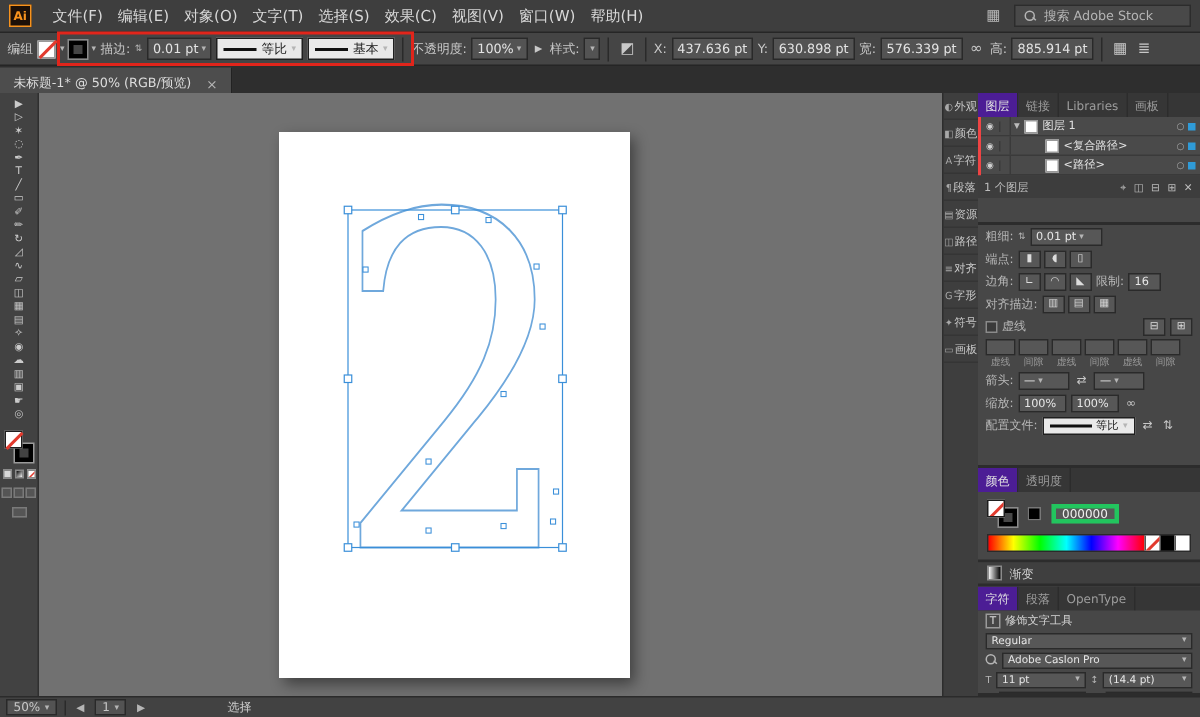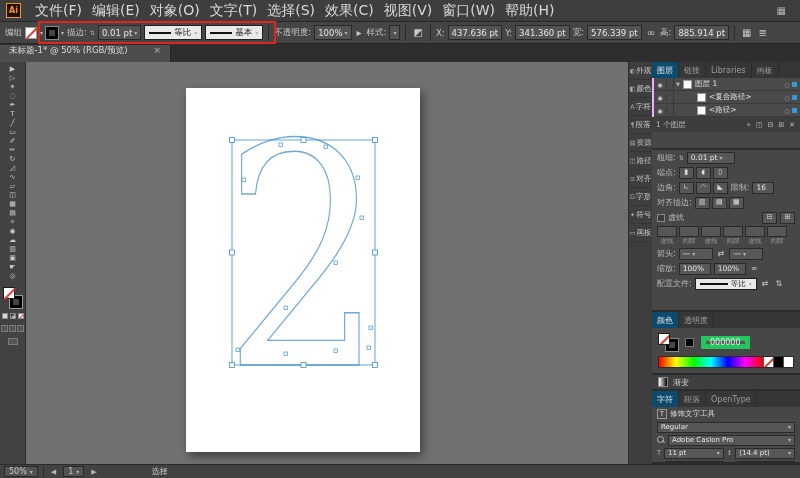--- a/index.html
+++ b/index.html
@@ -2,21 +2,21 @@
 <html><head>
 <meta charset="utf-8">
 <style>
 *{box-sizing:border-box;margin:0;padding:0}
 html,body{background:#2b2b2b}
 .app{position:relative;width:800px;height:478px;background:#717171;font-family:"DejaVu Sans","Liberation Sans",sans-serif;font-size:10px;color:#cfcfcf;overflow:hidden;user-select:none}
 
 
 .titlebar{position:absolute;left:0;top:0;width:800px;height:22px;background:#3e3e3e;border-bottom:1px solid #262626;display:flex;align-items:center;padding:0 6px;gap:1px;z-index:5}
 .ai-logo{width:15px;height:15px;background:#1c1008;color:#f7931e;border:1px solid #f7931e;font-size:8px;font-weight:bold;display:flex;align-items:center;justify-content:center;margin-right:8px;flex:none}
-.menu-item{padding:2px 5px;font-size:14px;color:#d8d8d8;white-space:nowrap}
+.menu-item{padding:2px 5px;font-size:10px;color:#d8d8d8;white-space:nowrap}
 .tb-spacer{flex:1}
 .ws-icon{font-size:10px;color:#b8b8b8;margin-right:8px}
 .stock-search{display:flex;align-items:center;gap:5px;background:#494949;border:1px solid #2c2c2c;height:15px;padding:0 6px;font-size:8.5px;color:#b5b5b5;min-width:118px}
 .mag{position:relative;width:8px;height:8px;flex:none}
 .mag::before{content:"";position:absolute;left:0;top:0;width:5px;height:5px;border:1px solid #b5b5b5;border-radius:50%}
 .mag::after{content:"";position:absolute;left:5px;top:5px;width:3px;height:1px;background:#b5b5b5;transform:rotate(45deg)}
 
 
 .controlbar{position:absolute;left:0;top:22px;width:800px;height:22px;background:#454545;border-bottom:1px solid #252525;display:flex;align-items:center;padding:0 5px;gap:3px;font-size:8.5px;white-space:nowrap;overflow:hidden;z-index:5}
 .cb-label{color:#c8c8c8;flex:none}
@@ -29,21 +29,21 @@
 .white-dd{display:inline-flex;align-items:center;gap:3px;background:#e9e9e9;border:1px solid #1f1f1f;height:15px;padding:0 4px;color:#1a1a1a;width:58px;flex:none}
 .dd-line{flex:1;height:2px;background:#111}
 .cb-sep{width:1px;height:16px;background:#2a2a2a;margin:0 2px;flex:none}
 .cb-icon{color:#c8c8c8;font-size:10px;padding:0 2px;flex:none}
 
 
 .annotation{position:absolute;left:38px;top:21px;width:238px;height:23px;border:2px solid #e1251b;z-index:60;pointer-events:none}
 
 
 .tabbar{position:absolute;left:0;top:44px;width:800px;height:18px;background:#2e2e2e;display:flex;align-items:flex-end;z-index:4}
-.doc-tab{display:flex;align-items:flex-start;gap:26px;background:#4d4d4d;color:#ddd;height:17px;padding:0 9px;font-size:8.5px;border-right:1px solid #222}
+.doc-tab{display:flex;align-items:flex-end;gap:10px;background:#4d4d4d;color:#ddd;height:17px;padding:0 9px;font-size:8.5px;border-right:1px solid #222}
 .tab-close{color:#b5b5b5;font-size:9px}
 
 
 .toolbar{position:absolute;left:0;top:62px;width:26px;bottom:14px;background:#424242;border-right:1px solid #2f2f2f;display:flex;flex-direction:column;align-items:center;padding-top:3px;overflow:hidden}
 .tool{width:22px;height:9px;display:flex;align-items:center;justify-content:center;font-size:7px;line-height:1;color:#cbcbcb}
 .tb-colors{position:relative;width:19px;height:21px;margin-top:6px;flex:none}
 .tb-fill{position:absolute;left:0;top:0;width:12px;height:12px;background:#fff;border:1px solid #1e1e1e}
 .tb-fill::after{content:"";position:absolute;left:-2px;top:4.5px;width:15px;height:1.5px;background:#e23a2e;transform:rotate(-45deg)}
 .tb-stroke{position:absolute;right:0;bottom:0;width:12px;height:12px;border:3px solid #000;outline:1px solid #9a9a9a;background:#424242}
 .tb-minis{display:flex;gap:2px;margin-top:5px}
@@ -63,25 +63,25 @@
 
 .rstrip{position:absolute;right:148px;top:62px;width:24px;bottom:14px;background:#3e3e3e;border-left:1px solid #2d2d2d;display:flex;flex-direction:column;overflow:hidden}
 .strip-item{height:18px;display:flex;align-items:center;justify-content:center;gap:1px;font-size:7.5px;color:#c8c8c8;border-bottom:1px solid #353535;flex:none}
 .strip-icon{font-size:6.5px;color:#a8a8a8}
 
 
 .rpanels{position:absolute;right:0;top:62px;width:148px;bottom:14px;background:#454545;display:flex;flex-direction:column;font-size:8.5px;overflow:hidden}
 .panel{border-bottom:2px solid #2c2c2c;flex:none;background:#474747}
 .ptabs{height:16px;background:#363636;display:flex;align-items:stretch;overflow:hidden}
 .ptab{padding:0 5px;display:flex;align-items:center;font-size:8px;color:#9d9d9d;border-right:1px solid #2c2c2c;white-space:nowrap}
-.ptabs .ptab:first-child{background:#0c4a6e;color:#e2e2e2}
+.ptabs .ptab:first-child{background:#4c1d95;color:#e2e2e2}
 
 
 .p-layers{height:88px}
-.lrows{border-left:2px solid #f0abfc}
+.lrows{border-left:2px solid #ef4444}
 .lrow{height:13px;display:flex;align-items:center;border-bottom:1px solid #3a3a3a;background:#4a4a4a}
 .leye{width:13px;text-align:center;font-size:6px;color:#d0d0d0;border-right:1px solid #3a3a3a;flex:none}
 .lblank{width:7px;height:100%;border-right:1px solid #3a3a3a;flex:none}
 .ind{flex:none}.i1{width:7px}.i2{width:14px}
 .lcaret{width:8px;font-size:5px;color:#bbb;text-align:center;flex:none}
 .lthumb{width:9px;height:9px;background:#fff;border:1px solid #999;margin:0 3px 0 1px;flex:none}
 .llabel{flex:1;font-size:7.5px;color:#e0e0e0;white-space:nowrap;overflow:hidden}
 .ltarget{width:10px;font-size:6px;color:#aaa;text-align:center;flex:none}
 .lsel{width:5px;height:5px;background:#2f9bd8;margin-right:3px;flex:none}
 .lstatus{height:15px;display:flex;align-items:center;padding:0 4px;gap:5px;background:#3d3d3d;font-size:7.5px;color:#bdbdbd}
@@ -102,21 +102,21 @@
 .white-dd.small{height:12px;width:62px;font-size:7.5px}
 
 
 .p-color{height:63px}
 .crow{display:flex;align-items:center;gap:7px;padding:5px 6px 3px}
 .cswatches{position:relative;width:20px;height:18px;flex:none}
 .cfill{position:absolute;left:0;top:0;width:12px;height:12px;background:#fff;border:1px solid #1e1e1e;overflow:hidden}
 .cfill::after{content:"";position:absolute;left:-2px;top:4.5px;width:16px;height:1.5px;background:#e23a2e;transform:rotate(-45deg)}
 .cstroke{position:absolute;right:0;bottom:0;width:12px;height:12px;border:3px solid #000;outline:1px solid #8a8a8a;background:#474747}
 .chex-sq{width:9px;height:9px;background:#000;border:1px solid #777;flex:none}
-.chex-field{background:#575757;border:5px solid #22c55e;padding:0 4px;height:13px;display:flex;align-items:center;font-size:8px;color:#efefef}
+.chex-field{background:#575757;border:3px solid #22c55e;padding:0 4px;height:13px;display:flex;align-items:center;font-size:8px;color:#efefef}
 .spectrum{display:flex;align-items:stretch;height:12px;margin:2px 6px 0;border:1px solid #2a2a2a}
 .spec-grad{flex:1;background:linear-gradient(to right,#f00 0%,#ff0 16%,#0f0 33%,#0ff 50%,#00f 66%,#f0f 83%,#f00 100%)}
 .spec-none{width:10px;background:#fff;position:relative;overflow:hidden;border-left:1px solid #555}
 .spec-none::after{content:"";position:absolute;left:-3px;top:5px;width:16px;height:1.5px;background:#e23a2e;transform:rotate(-45deg)}
 .spec-black{width:10px;background:#000;border-left:1px solid #555}
 .spec-white{width:10px;background:#fff;border-left:1px solid #555}
 
 
 .p-grad{height:16px;display:flex;align-items:center;gap:5px;padding:0 6px;background:#3f3f3f}
 .grad-sq{width:10px;height:10px;background:linear-gradient(to right,#fff,#000);border:1px solid #8a8a8a;flex:none}
@@ -150,20 +150,24 @@
         <span class="menu-item">对象(O)</span>
         <span class="menu-item">文字(T)</span>
         <span class="menu-item">选择(S)</span>
         <span class="menu-item">效果(C)</span>
         <span class="menu-item">视图(V)</span>
         <span class="menu-item">窗口(W)</span>
         <span class="menu-item">帮助(H)</span>
       </div>
     <div class="tb-spacer"></div>
     <span class="ws-icon">▦</span>
+    <div class="stock-search">
+      <span class="mag"></span>
+      <span>搜索 Adobe Stock</span>
+    </div>
   </div>
 
   <div class="controlbar">
     <span class="cb-label">编组</span>
     <span class="proxy none"></span>
     <span class="cb-caret">▾</span>
     <span class="proxy stroke"></span>
     <span class="cb-caret">▾</span>
     <span class="cb-label">描边:</span>
     <span class="stepper">⇅</span>
@@ -194,21 +198,21 @@
     </span>
     <span class="cb-sep"></span>
     <span class="cb-icon">◩</span>
     <span class="cb-sep"></span>
     <span class="cb-label">X:</span>
     <span class="cb-field">
         <span>437.636 pt</span>
       </span>
     <span class="cb-label">Y:</span>
     <span class="cb-field">
-        <span>341.360 pt</span>
+        <span>630.898 pt</span>
       </span>
     <span class="cb-label">宽:</span>
     <span class="cb-field">
         <span>576.339 pt</span>
       </span>
     <span class="cb-icon">∞</span>
     <span class="cb-label">高:</span>
     <span class="cb-field">
         <span>885.914 pt</span>
       </span>

